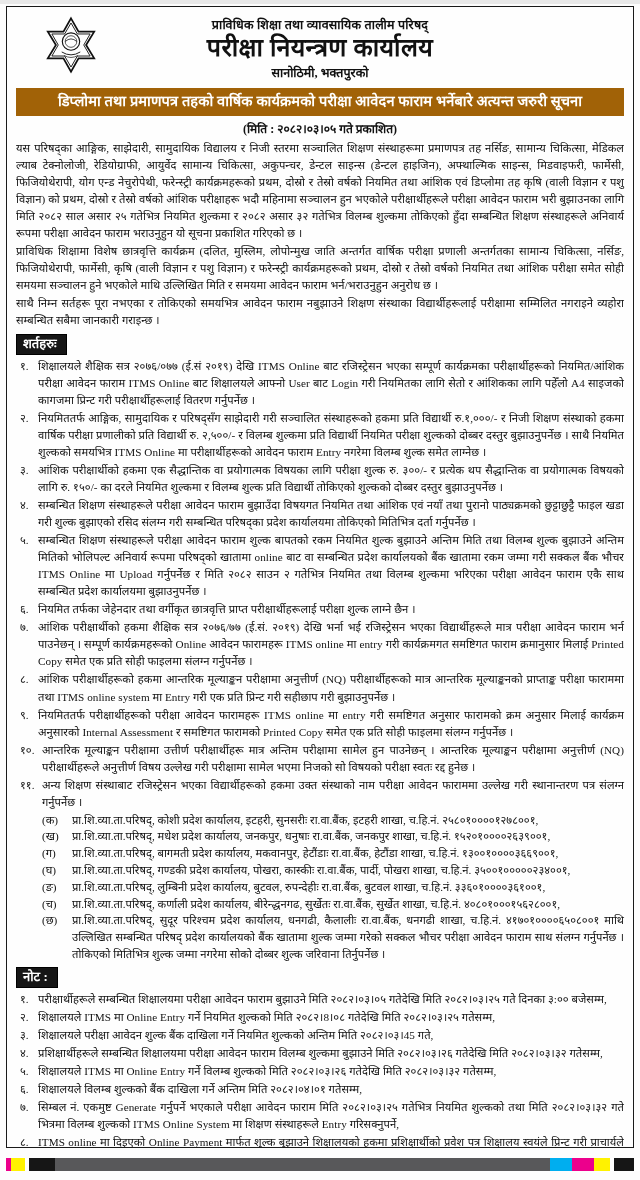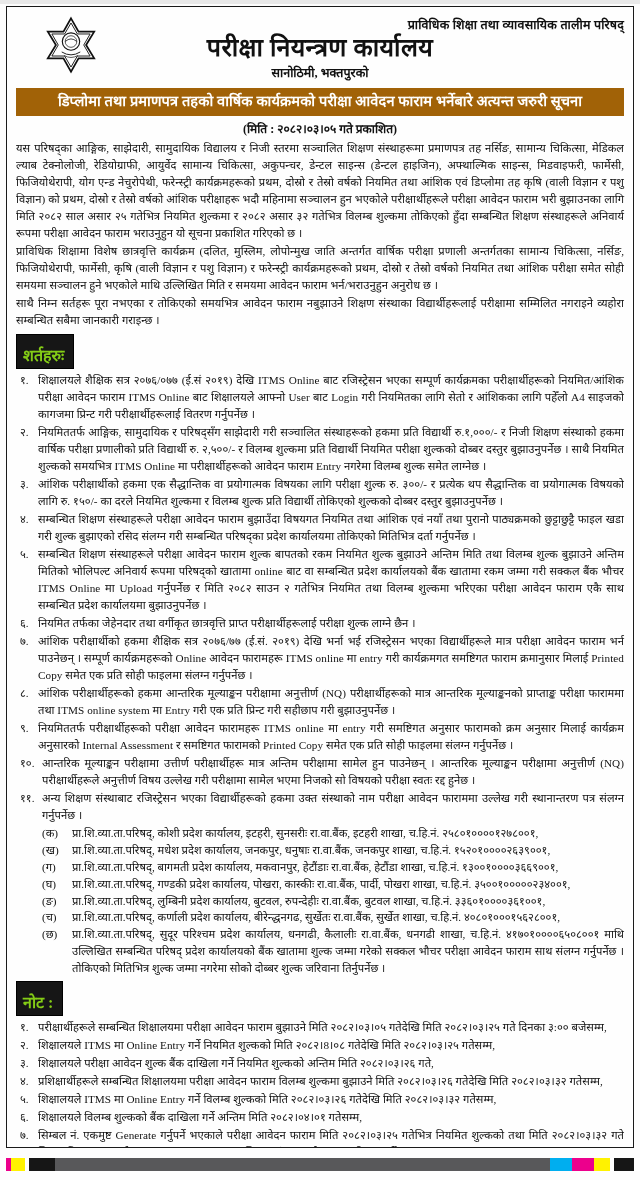--- a/index.html
+++ b/index.html
@@ -46,21 +46,20 @@
     left: 26px;
     top: 3px;
     width: 58px;
     height: 58px;
   }
   .org-sub {
     font-size: 12.5px;
     letter-spacing: .2px;
     margin: 1px 0 0 0;
     font-weight: 600;
-    text-align: right;
   }
   .org-main {
     font-size: 25px;
     font-weight: bold;
     letter-spacing: .4px;
     line-height: 1.12;
     margin: 1px 0 0 0;
   }
   .org-addr {
     font-size: 12.5px;
@@ -94,24 +93,24 @@
     line-height: 1.52;
     text-align: justify;
     margin: 0 0 1px 0;
     letter-spacing: .05px;
   }
 
   
   .sec-label {
     display: inline-block;
     background: #161616;
-    color: #84cc16;
-    font-size: 16px;
+    color: #ffffff;
+    font-size: 13px;
     font-weight: bold;
-    padding: 11px 9px 2px 6px;
+    padding: 1px 9px 2px 6px;
     margin: 4px 0 3px 0;
     border: 1px solid #000;
     line-height: 1.25;
   }
 
   
   ol.nlist { margin: 0; padding: 0; list-style: none; }
   ol.nlist > li {
     display: flex;
     align-items: flex-start;
@@ -304,21 +303,21 @@
       <li>
         <span class="num">१.</span>
         <span class="txt">परीक्षार्थीहरूले सम्बन्धित शिक्षालयमा परीक्षा आवेदन फाराम बुझाउने मिति २०८२।०३।०५ गतेदेखि मिति २०८२।०३।२५ गते दिनका ३:०० बजेसम्म,</span>
       </li>
       <li>
         <span class="num">२.</span>
         <span class="txt">शिक्षालयले ITMS मा Online Entry गर्ने नियमित शुल्कको मिति २०८२।8।०८ गतेदेखि मिति २०८२।०३।२५ गतेसम्म,</span>
       </li>
       <li>
         <span class="num">३.</span>
-        <span class="txt">शिक्षालयले परीक्षा आवेदन शुल्क बैंक दाखिला गर्ने नियमित शुल्कको अन्तिम मिति २०८२।०३।२६ गते,</span>
+        <span class="txt">शिक्षालयले परीक्षा आवेदन शुल्क बैंक दाखिला गर्ने नियमित शुल्कको अन्तिम मिति २०८२।०३।45 गते,</span>
       </li>
       <li>
         <span class="num">४.</span>
         <span class="txt">प्रशिक्षार्थीहरूले सम्बन्धित शिक्षालयमा परीक्षा आवेदन फाराम विलम्ब शुल्कमा बुझाउने मिति २०८२।०३।२६ गतेदेखि मिति २०८२।०३।३२ गतेसम्म,</span>
       </li>
       <li>
         <span class="num">५.</span>
         <span class="txt">शिक्षालयले ITMS मा Online Entry गर्ने विलम्ब शुल्कको मिति २०८२।०३।२६ गतेदेखि मिति २०८२।०३।३२ गतेसम्म,</span>
       </li>
       <li>

